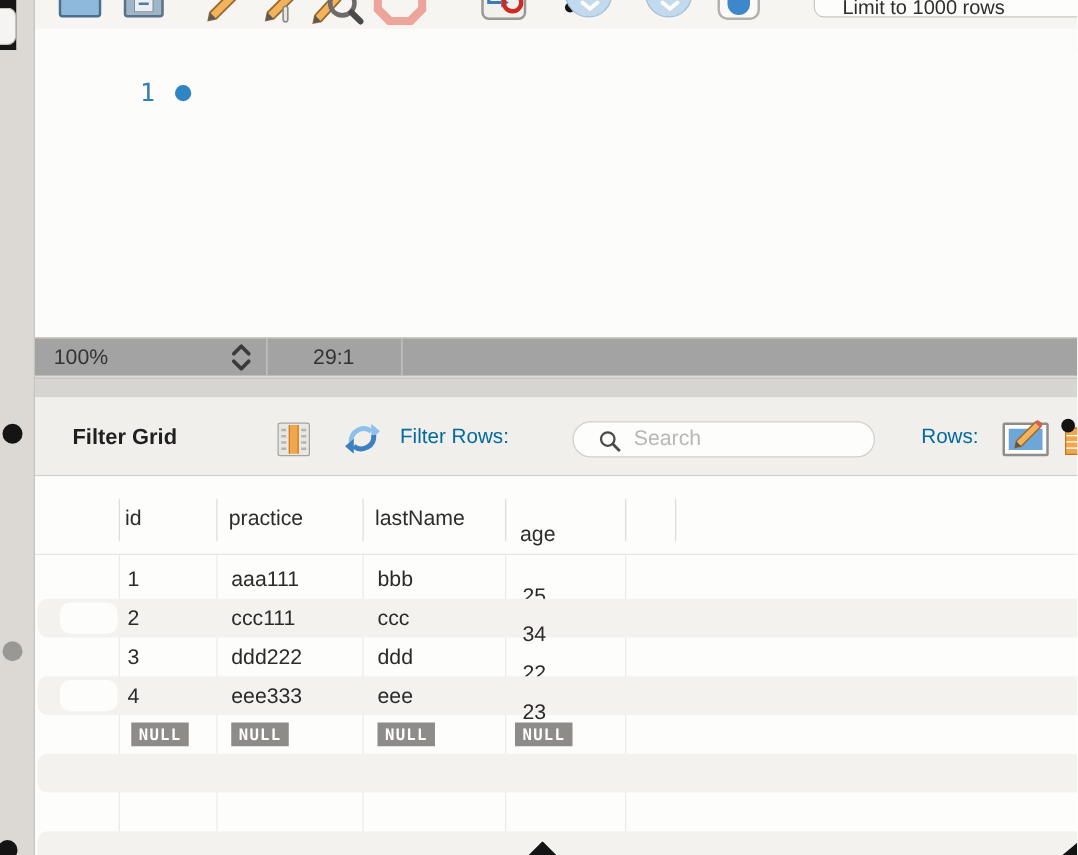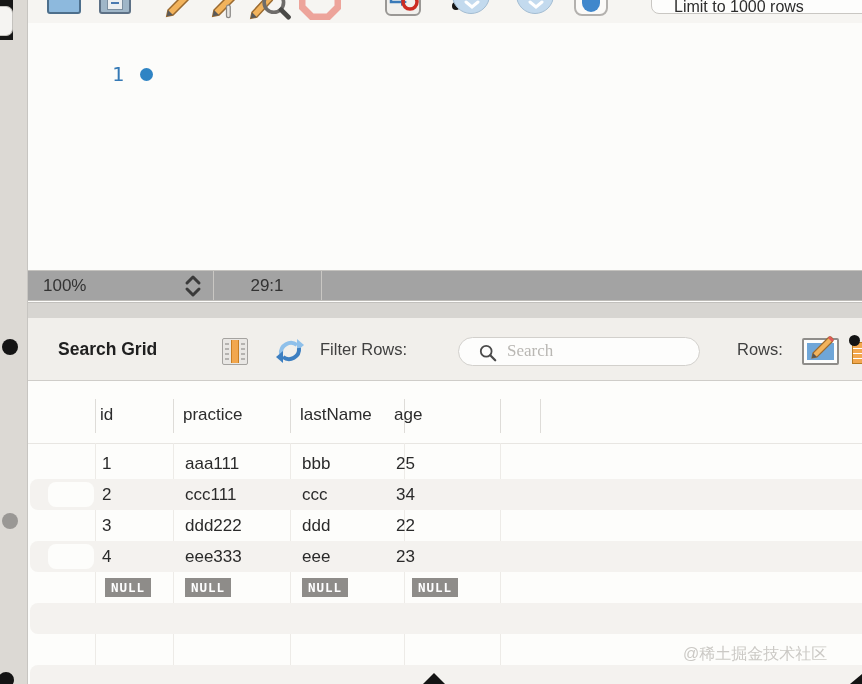--- a/index.html
+++ b/index.html
@@ -47,46 +47,46 @@
   .sb-zoom { position:absolute; left:15px; top:5px; }
   .sb-stepper { position:absolute; left:153px; top:3px; width:24px; height:24px; }
   .sb-pos { position:absolute; left:158px; width:108px; top:5px; text-align:center; }
 
   
   .splitter { left:28px; top:302px; width:834px; height:16px; background:#d7d5d1; border-top:1px solid #c2c0bc; }
 
   
   .res-toolbar { left:28px; top:318px; width:834px; height:63px; background:#f1efeb; border-bottom:1px solid #cfcdc9; }
   .res-title { position:absolute; left:30px; top:21px; font-weight:bold; font-size:17.5px; color:#1f1f1f; }
-  .lbl { position:absolute; top:22px; font-size:16.5px; color:#404040; }
+  .lbl { position:absolute; top:22px; font-size:16.5px; color:#0369a1; }
   .grid-icon { position:absolute; left:194px; top:20px; width:26px; height:27px; background:#e9e7e4; border:1px solid #a5a3a0; border-radius:2px; }
   .grid-icon .mid { position:absolute; left:8px; top:1px; width:8px; height:23px; background:#f2a74e; border-left:1px solid #c97f23; border-right:1px solid #c97f23; }
   .grid-icon .d { position:absolute; width:4px; height:2px; background:#b5b3b0; }
   .search-pill { position:absolute; left:430px; top:19px; width:242px; height:29px; background:#fdfdfc; border:1px solid #d2d0cc; border-radius:15px; }
-  .search-pill input { position:absolute; left:48px; top:3px; width:180px; border:none; outline:none; background:transparent; font-size:17px; color:#555; font-family:Liberation Serif, serif; }
+  .search-pill input { position:absolute; left:48px; top:3px; width:180px; border:none; outline:none; background:transparent; font-size:17px; color:#555; font-family:Liberation Sans, sans-serif; }
   .search-pill input::placeholder { color:#b9b7b3; }
   .edit-icon { position:absolute; left:774px; top:20px; width:37px; height:27px; background:#fdfdfc; border:2px solid #8f8d8a; border-radius:2px; }
   .edit-icon .blue { position:absolute; left:3px; top:3px; width:27px; height:17px; background:#6fa6d8; }
   .insert-icon { position:absolute; left:821px; top:17px; width:20px; height:30px; }
   .insert-icon .tbl { position:absolute; left:3px; top:7px; width:17px; height:22px; background:#f2a74e; border:1px solid #b87a20; }
   .insert-icon .tbl i { position:absolute; left:0; width:100%; height:1px; background:#fff; }
   .insert-icon .dot { position:absolute; left:0; top:0; width:11px; height:11px; background:#141414; border-radius:50%; }
 
   
   .grid-area { left:28px; top:381px; width:834px; height:303px; background:#fdfdfb; }
   .hdr-cell { position:absolute; top:24px; font-size:17px; color:#2c2c2c; }
   .hdr-sep { position:absolute; top:18px; width:1px; height:34px; background:#dedcd8; }
   .hdr-border { position:absolute; left:0; top:62px; width:834px; height:1px; background:#e8e6e2; }
   .vline { position:absolute; top:62px; bottom:0; width:1px; background:#edebe7; }
   .row { position:absolute; left:2px; width:832px; height:31px; font-size:17px; color:#2a2a2a; }
   .row.stripe { background:#f4f2ef; border-radius:8px 0 0 8px; }
   .capsule { position:absolute; left:18px; top:3px; width:46px; height:25px; background:#fdfdfb; border-radius:8px; }
   .cell { position:absolute; top:0; line-height:31px; }
   .null-badge { position:absolute; top:6px; height:19px; line-height:19px; padding:0 6px; background:#8e8c89; color:#fff; font-family:"DejaVu Sans Mono", monospace; font-size:12.5px; font-weight:bold; letter-spacing:1px; }
-  .c0 { left:72px; } .c1 { left:155px; } .c2 { left:272px; } .c3 { left:366px; }
+  .c0 { left:72px; } .c1 { left:155px; } .c2 { left:272px; } .c3 { left:388px;margin-top:13px; }
 
   .watermark { left:683px; top:644px; font-size:16px; color:#cbc9c5; }
 
   .bottom-tri { left:423px; top:673px; width:22px; height:11px; background:#141414; clip-path:polygon(50% 0, 0 100%, 100% 100%); }
   .bottom-tri-r { left:850px; top:674px; width:12px; height:10px; background:#141414; clip-path:polygon(100% 0, 0 100%, 100% 100%); }
 </style>
 </head>
 <body>
 
 <div id="screen">
@@ -170,21 +170,21 @@
       <polyline points="6,15 12,21 18,15" fill="none" stroke="#3a3a3a" stroke-width="3" stroke-linecap="round" stroke-linejoin="round"></polyline>
     </svg>
     <span class="sb-div" style="left:185px;"></span>
     <span class="sb-pos" style="left:185px;">29:1</span>
     <span class="sb-div" style="left:293px;"></span>
   </div>
 
   <div class="abs splitter"></div>
 
   <div class="abs res-toolbar">
-    <span class="res-title">Search Grid</span>
+    <span class="res-title">Filter Grid</span>
 
     <div class="grid-icon">
       <span class="mid"></span>
       <span class="d" style="left:2px; top:4px;"></span>
         <span class="d" style="left:2px; top:9px;"></span>
         <span class="d" style="left:2px; top:14px;"></span>
         <span class="d" style="left:2px; top:19px;"></span>
       <span class="d" style="left:18px; top:4px;"></span>
         <span class="d" style="left:18px; top:9px;"></span>
         <span class="d" style="left:18px; top:14px;"></span>
@@ -281,18 +281,17 @@
       <span class="null-badge" style="left:155px;">NULL</span>
       <span class="null-badge" style="left:272px;">NULL</span>
       <span class="null-badge" style="left:382px;">NULL</span>
     </div>
 
     <div class="row stripe" style="top:222px;"></div>
     <div class="row" style="top:253px;"></div>
     <div class="row stripe" style="top:284px;"></div>
   </div>
 
-  <div class="abs watermark">@稀土掘金技术社区</div>
 
   <div class="abs bottom-tri"></div>
   <div class="abs bottom-tri-r"></div>
 
 </div>
 
 </body></html>

